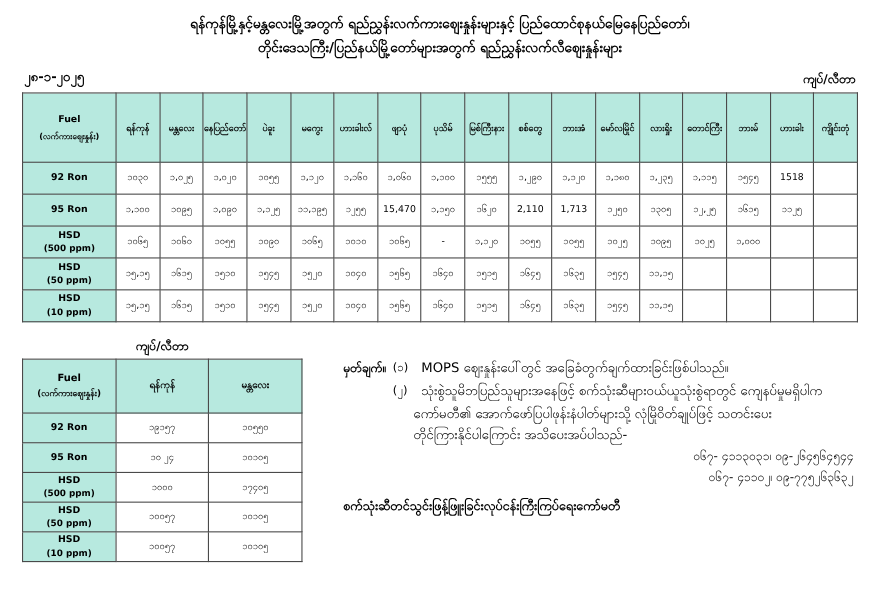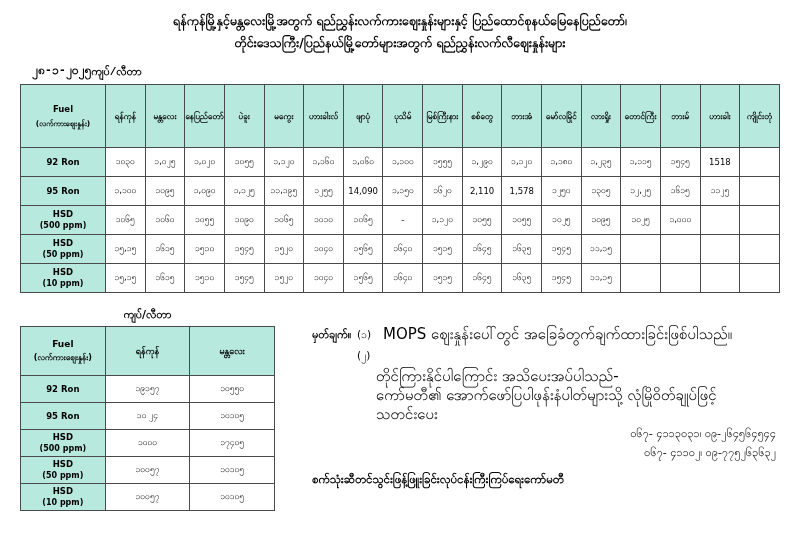--- a/index.html
+++ b/index.html
@@ -24,23 +24,23 @@
     padding-top: 10px;
   }
   .title-line {
     font-size: 12.5px;
     font-weight: bold;
     line-height: 22px;
     color: #000;
   }
   .date-row {
     display: flex;
+    justify-content: space-between;
     align-items: flex-end;
-    padding: 8px 22px 2px 32px;
-    font-family: Liberation Mono, monospace;
+    padding: 8px 22px 2px 22px;
   }
   .date-text {
     font-size: 12px;
     font-weight: bold;
   }
   .unit-text {
     font-size: 11px;
     font-weight: bold;
   }
   table.main {
@@ -162,21 +162,21 @@
     font-size: 11px;
   }
   .note-num {
     width: 26px;
     flex: 0 0 26px;
     text-align: left;
     font-size: 10.5px;
   }
   .note-body {
     flex: 1;
-    font-size: 15px;
+    font-size: 12px;
     line-height: 19px;
   }
   .note-indent {
     margin-left: 64px;
   }
   .phone-line {
     text-align: right;
     font-size: 11px;
     line-height: 19px;
     padding-right: 6px;
@@ -252,25 +252,25 @@
           <td class="val"></td>
         </tr>
         <tr>
           <td class="rowlabel"><span>95 Ron</span></td>
           <td class="val">၁,၁၀၀</td>
           <td class="val">၁၀၉၅</td>
           <td class="val">၁,၀၉၀</td>
           <td class="val">၁,၁၂၅</td>
           <td class="val">၁၁,၁၉၅</td>
           <td class="val">၁၂၅၅</td>
-          <td class="val">14,090</td>
+          <td class="val">15,470</td>
           <td class="val">၁,၁၅၀</td>
           <td class="val">၁၆၂၀</td>
           <td class="val">2,110</td>
-          <td class="val">1,578</td>
+          <td class="val">1,713</td>
           <td class="val">၁၂၅၀</td>
           <td class="val">၁၃၀၅</td>
           <td class="val">၁၂,၂၅</td>
           <td class="val">၁၆၁၅</td>
           <td class="val">၁၁၂၅</td>
           <td class="val"></td>
         </tr>
         <tr>
           <td class="rowlabel"><span>HSD</span><span class="sub">(500 ppm)</span></td>
           <td class="val">၁၀၆၅</td>
@@ -380,22 +380,23 @@
 
     <div class="lower-right">
       <div class="note-row">
         <div class="note-label">မှတ်ချက်။</div>
         <div class="note-num">(၁)</div>
         <div class="note-body">MOPS ဈေးနှုန်းပေါ်တွင် အခြေခံတွက်ချက်ထားခြင်းဖြစ်ပါသည်။</div>
       </div>
       <div class="note-row">
         <div class="note-label" style="visibility:hidden">မှတ်ချက်။</div>
         <div class="note-num">(၂)</div>
+        <div class="note-body">သုံးစွဲသူမိဘပြည်သူများအနေဖြင့် စက်သုံးဆီများဝယ်ယူသုံးစွဲရာတွင် ကျေနပ်မှုမရှိပါက</div>
       </div>
+      <div class="note-body note-indent">ကော်မတီ၏ အောက်ဖော်ပြပါဖုန်းနံပါတ်များသို့ လုံမြိုဝိတ်ချုပ်ဖြင့် သတင်းပေး</div>
       <div class="note-body note-indent">တိုင်ကြားနိုင်ပါကြောင်း အသိပေးအပ်ပါသည်-</div>
-      <div class="note-body note-indent">ကော်မတီ၏ အောက်ဖော်ပြပါဖုန်းနံပါတ်များသို့ လုံမြိုဝိတ်ချုပ်ဖြင့် သတင်းပေး</div>
       <div class="phone-line">၀၆၇- ၄၁၁၃၀၃၁၊ ၀၉-၂၆၄၅၆၄၅၄၄</div>
       <div class="phone-line">၀၆၇- ၄၁၁၀၂၊ ၀၉-၇၇၅၂၆၃၆၃၂</div>
       <div class="footer-line">စက်သုံးဆီတင်သွင်းဖြန့်ဖြူးခြင်းလုပ်ငန်းကြီးကြပ်ရေးကော်မတီ</div>
     </div>
   </div>
 
 </div>
 
 </body></html>

